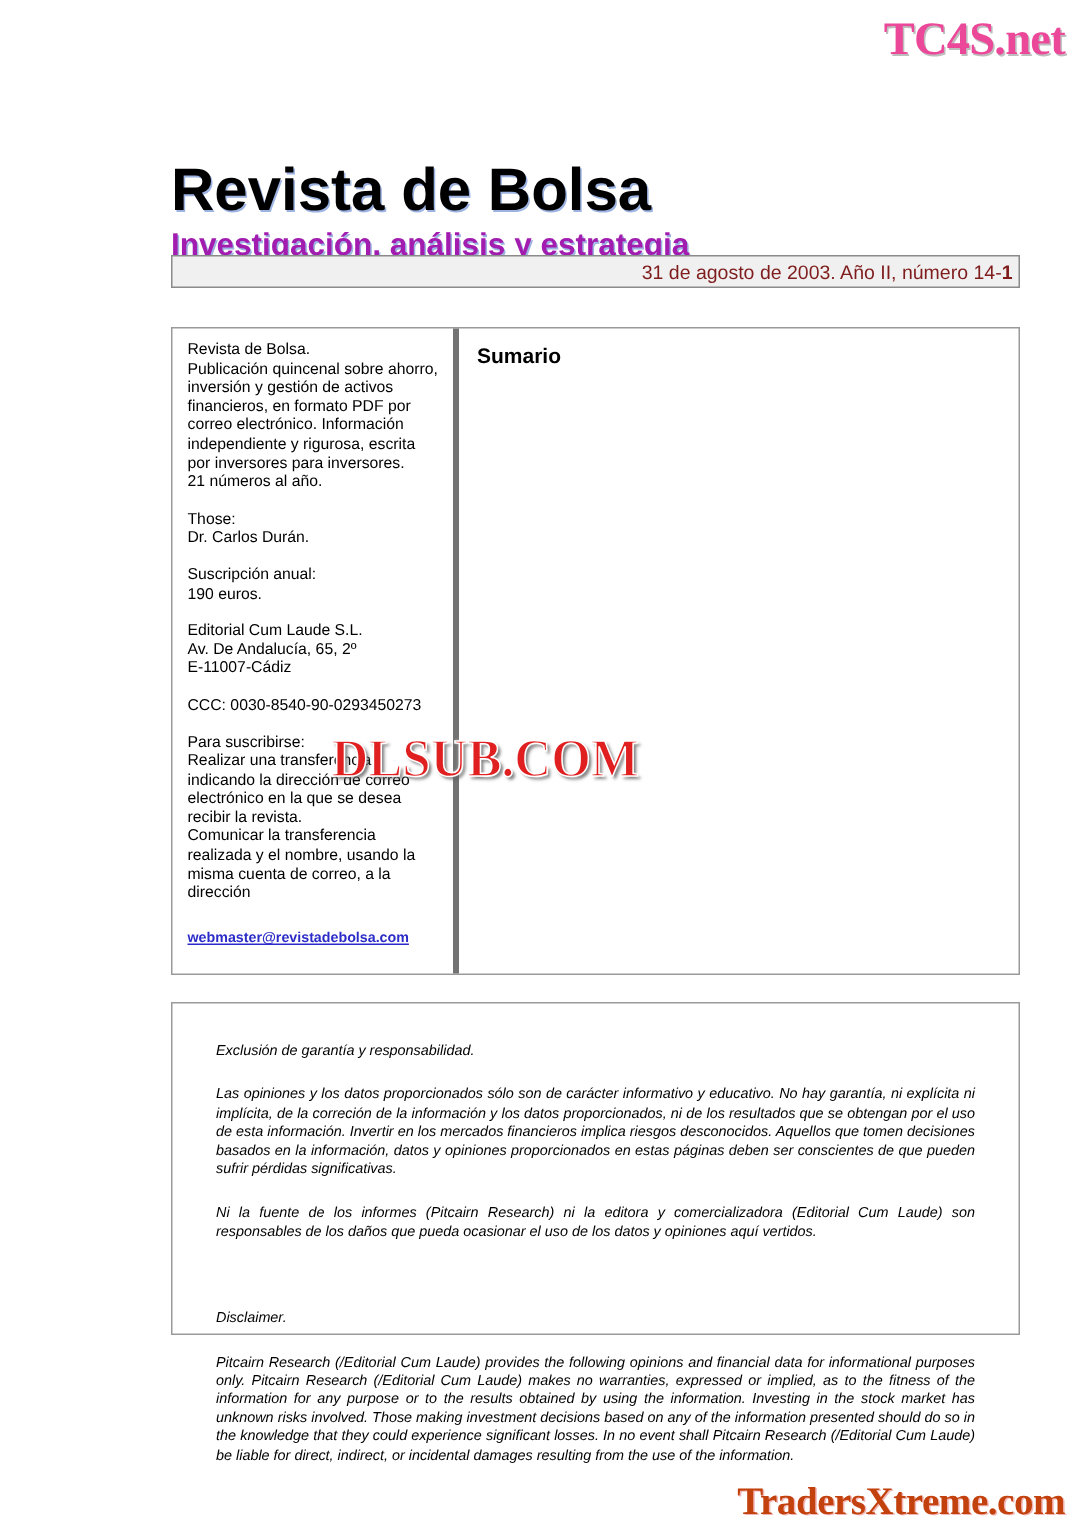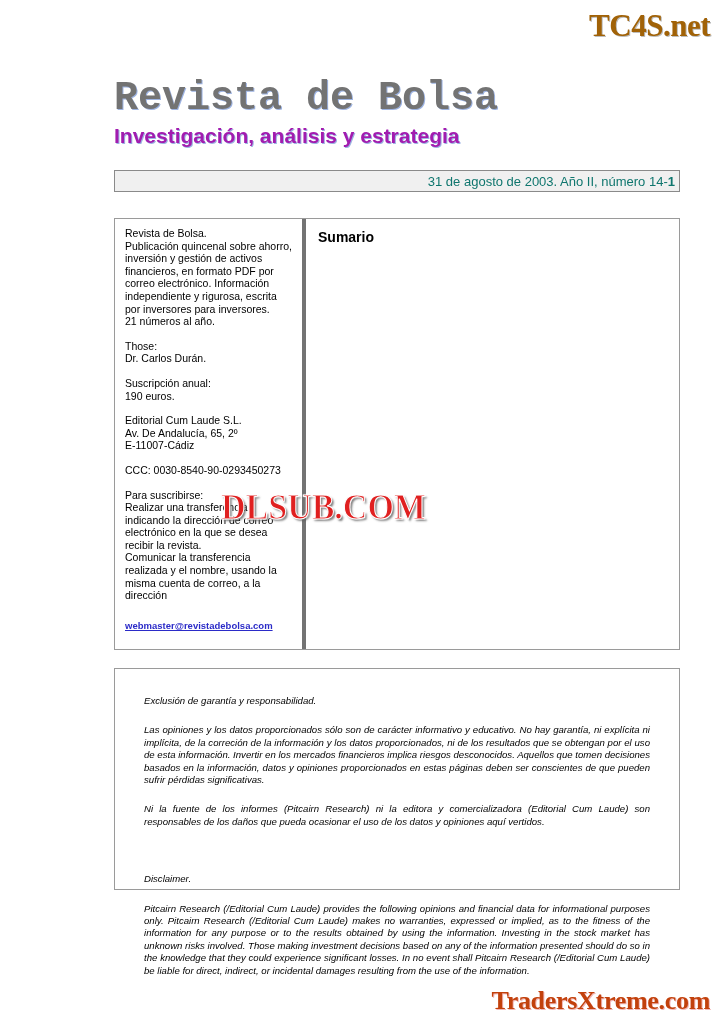--- a/index.html
+++ b/index.html
@@ -20,40 +20,41 @@
   }
 
   
   .brand-top {
     position: absolute;
     top: 8px;
     right: 14px;
     font-family: "Liberation Serif", serif;
     font-weight: bold;
     font-size: 31px;
-    color: #a16207;
+    color: #ec4899;
     letter-spacing: -0.5px;
     text-shadow: 1px 1px 0 #bdbdbd;
   }
 
   
   .masthead {
     position: absolute;
     top: 78px;
     left: 114px;
     width: 560px;
   }
   .masthead-title {
-    font-family: Liberation Mono, monospace;
+    font-family: Liberation Sans, sans-serif;
     font-weight: bold;
     font-size: 40px;
-    color: #737373;
+    color: #000000;
     letter-spacing: 0px;
     line-height: 42px;
     text-shadow: 1px 1px 0 #9db3e2;
+    margin-top: 28px;
   }
   .masthead-sub {
     font-family: "Liberation Sans", sans-serif;
     font-weight: bold;
     font-size: 21px;
     color: #a21caf;
     line-height: 26px;
     margin-top: 3px;
     text-shadow: 1px 1px 0 #9db3e2;
   }
@@ -65,21 +66,21 @@
     left: 114px;
     width: 566px;
     height: 22px;
     border: 1px solid #8a8a8a;
     background: #f0f0f0;
     display: flex;
     align-items: center;
     justify-content: flex-end;
     padding-right: 4px;
     font-size: 13px;
-    color: #0f766e;
+    color: #7f1d1d;
   }
   .date-bar .bold-last { font-weight: bold; }
 
   
   .info-box {
     position: absolute;
     top: 218px;
     left: 114px;
     width: 566px;
     height: 432px;

